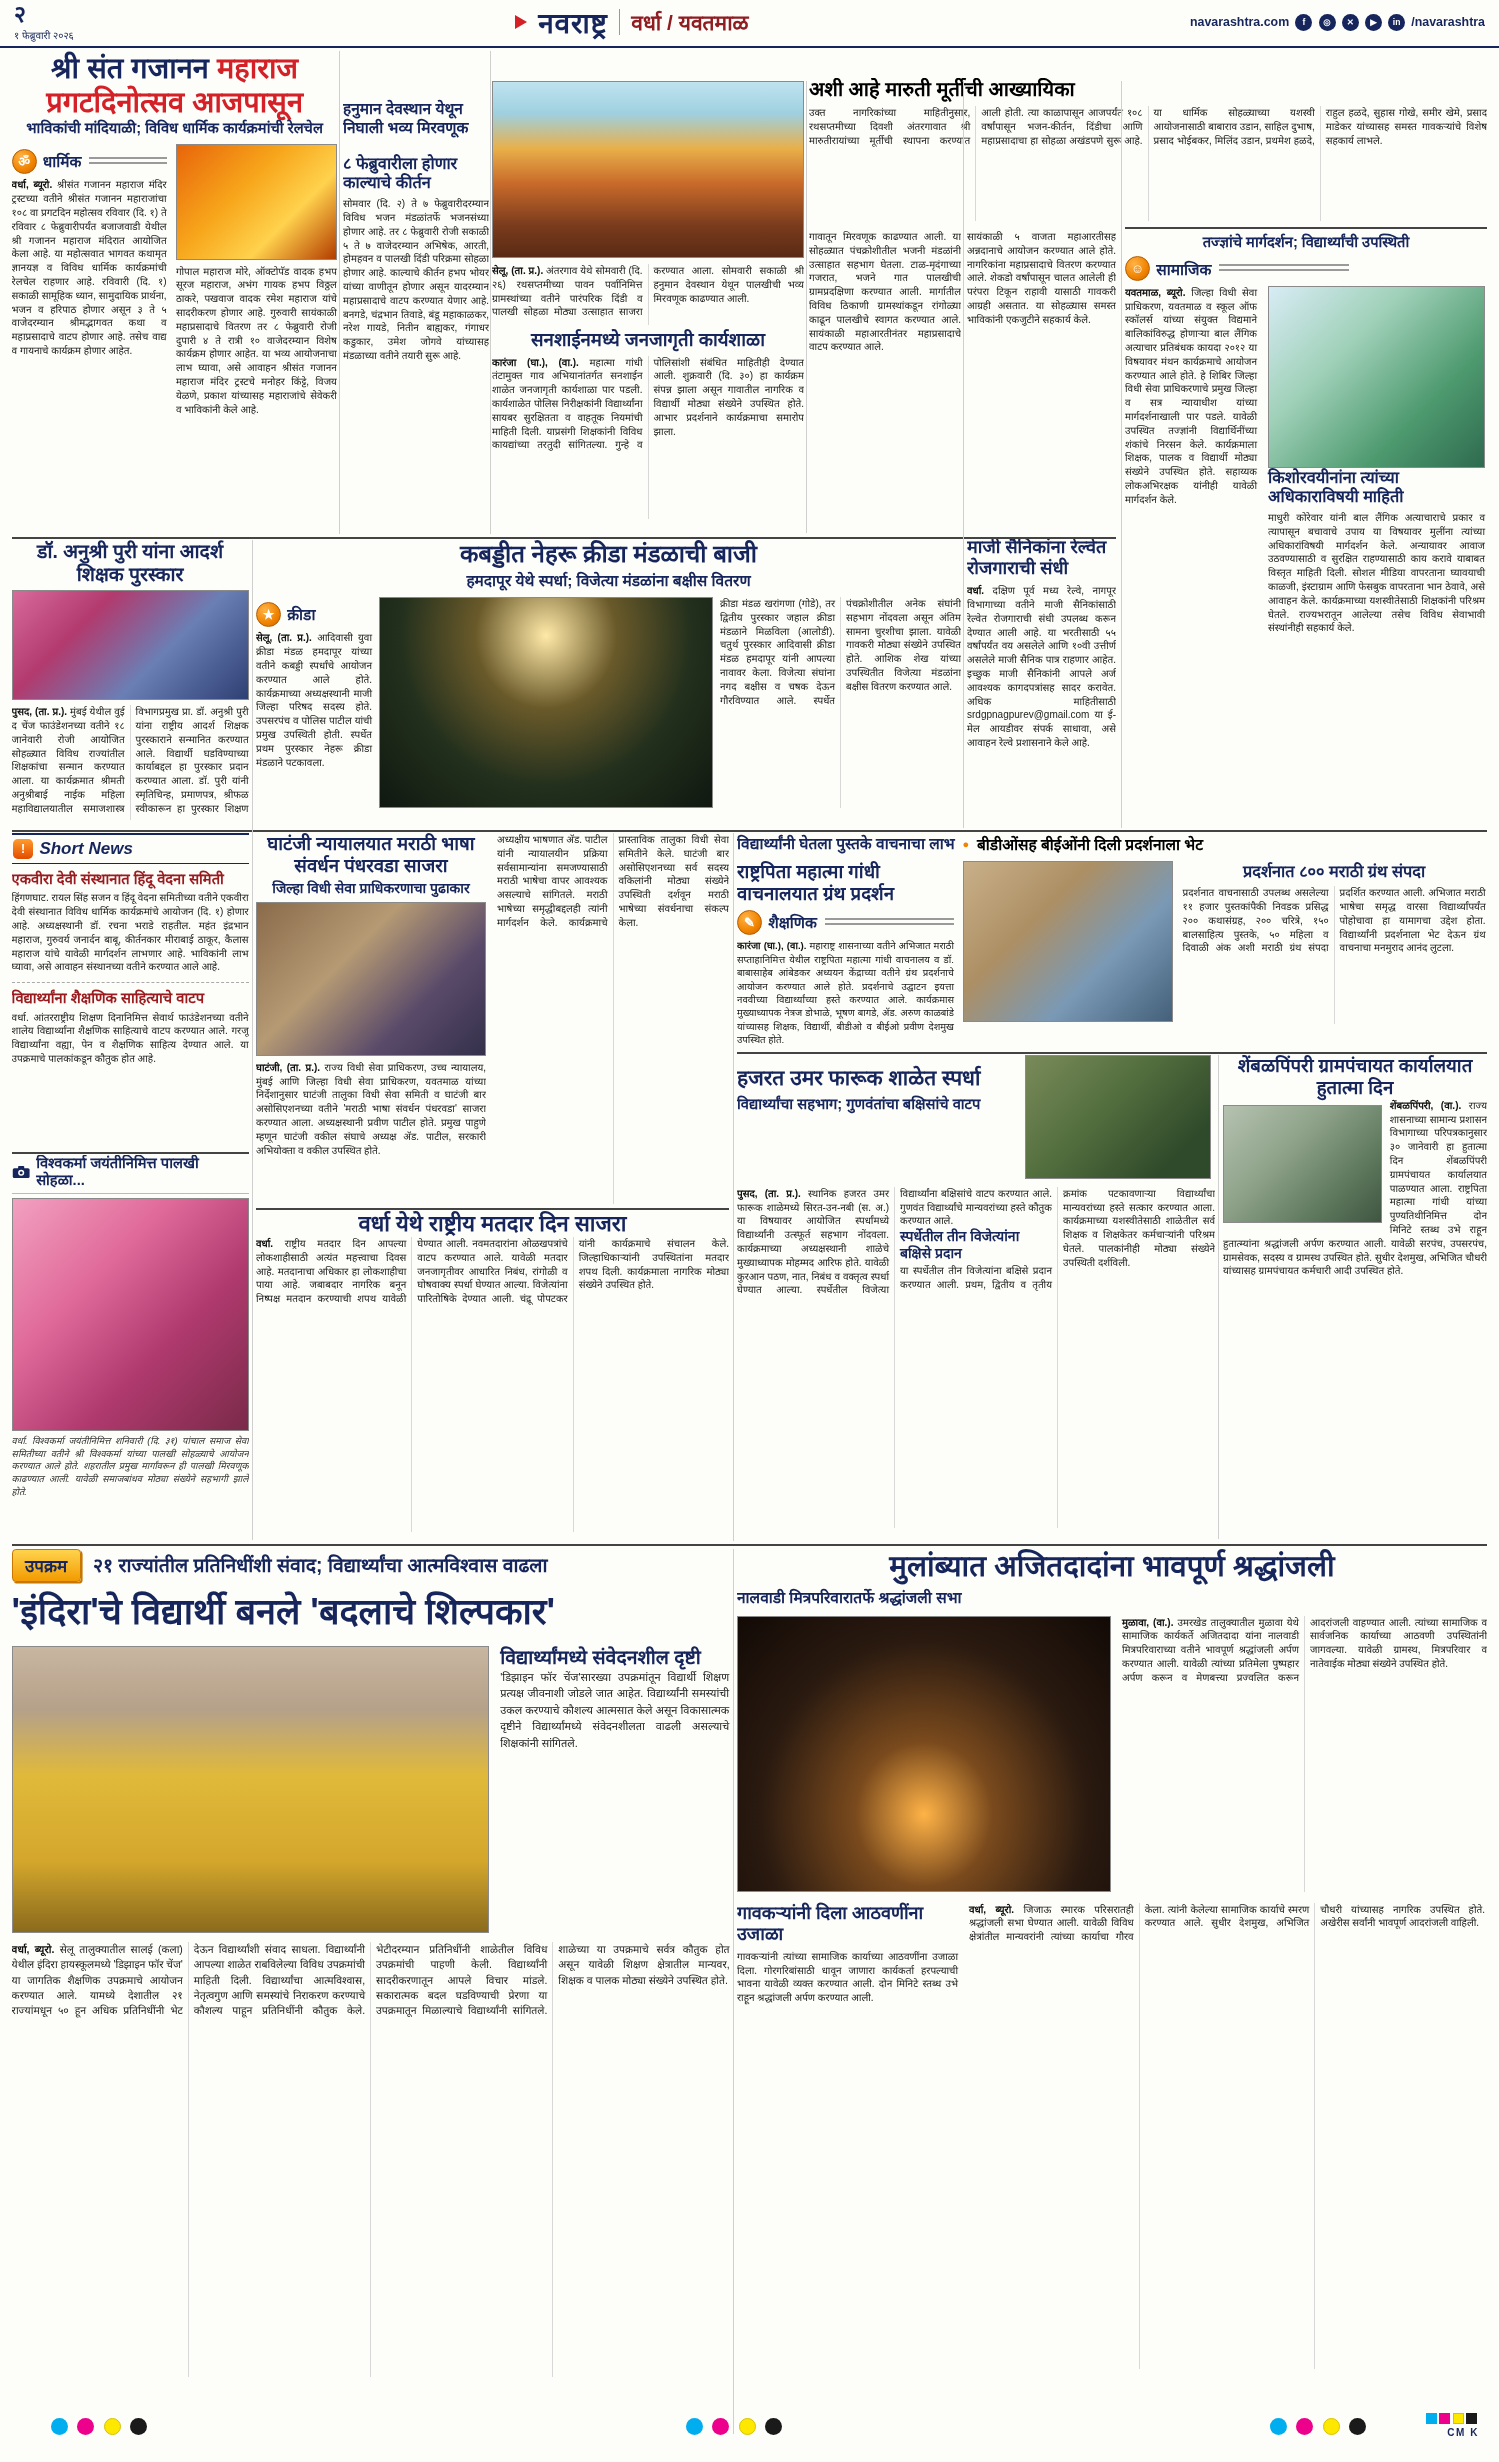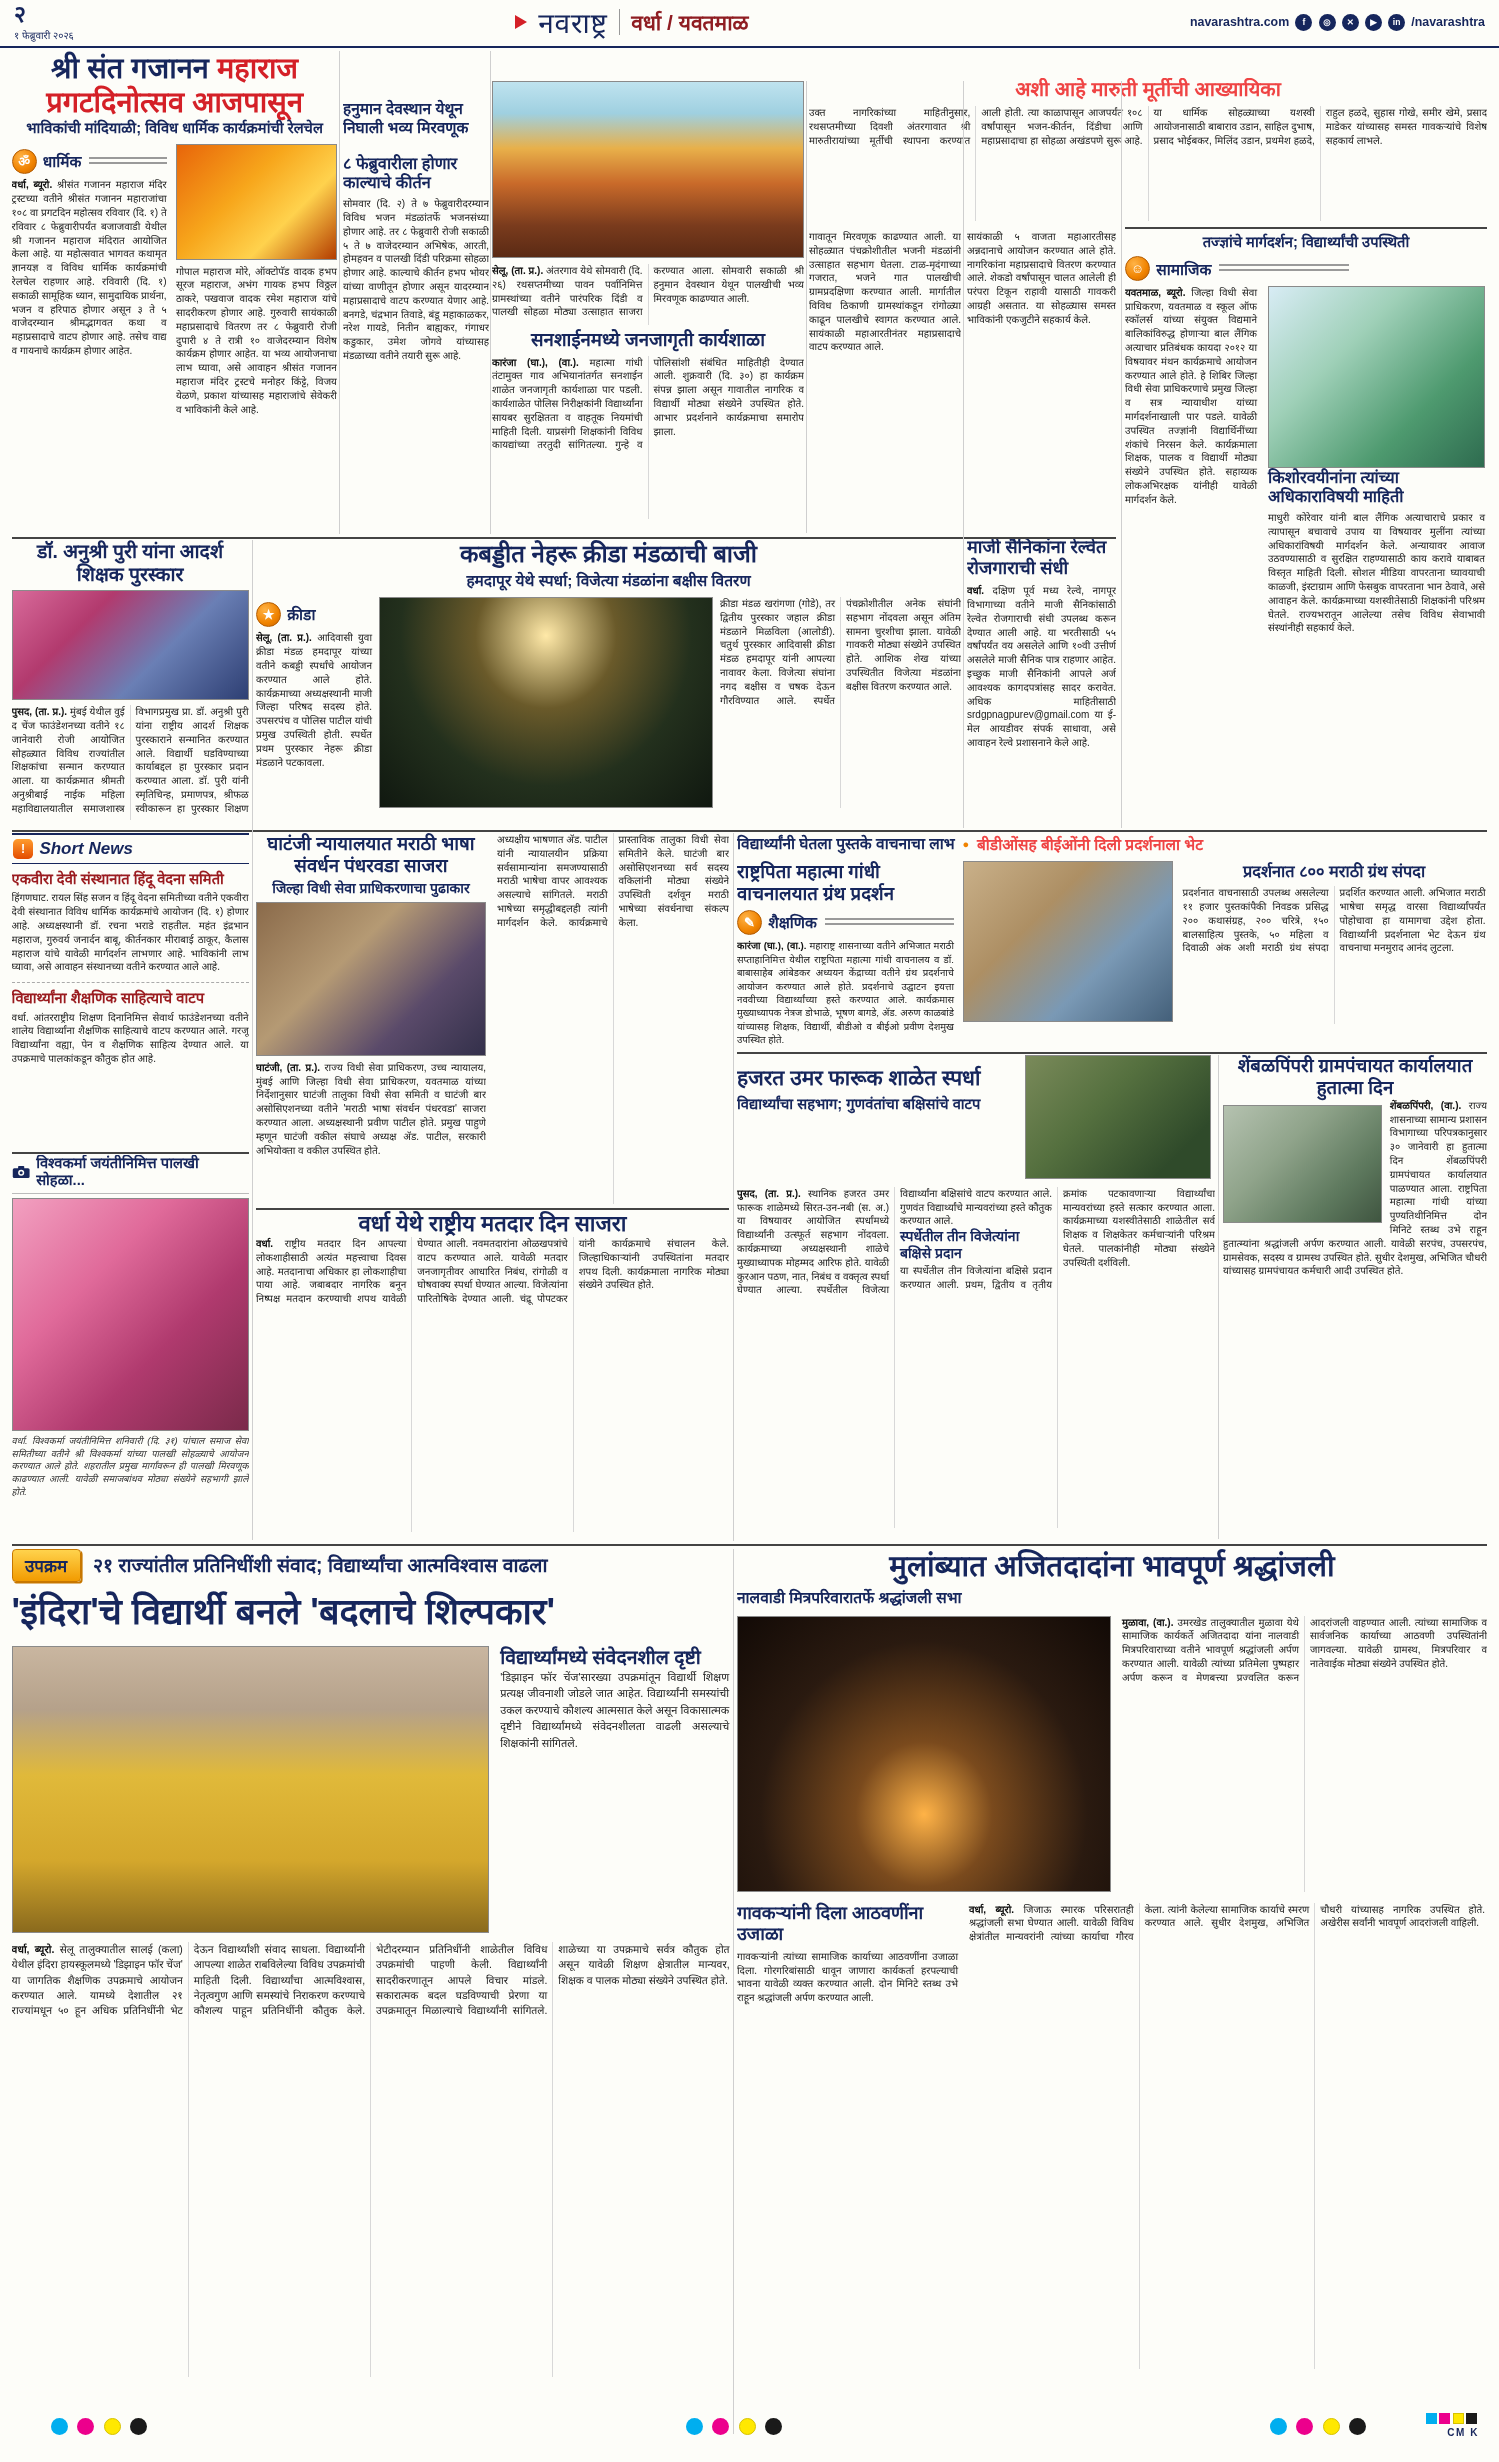--- a/index.html
+++ b/index.html
@@ -19,35 +19,35 @@
   .masthead {
     display:flex; align-items:center; justify-content:space-between;
     padding: 3.1px 14px 4.7px 14px;
     border-bottom: 2.3px solid #16265c;
     background:#fdfdf9;
   }
   .pagenum { font-size:23px; font-weight:bold; color:#16265c; line-height:1; }
   .pagedate { font-size:10px; color:#16265c; margin-top:1.6px; }
   .mast-center { display:flex; align-items:center; gap:11px; }
   .logo-mark { width:0; height:0; border-left:12.4px solid #d42027; border-top:7.8px solid transparent; border-bottom:7.8px solid transparent; }
-  .mast-logo { font-size:28px; font-weight:normal; color:#16265c; letter-spacing:0.8px; }
+  .mast-logo { font-size:28px; font-weight:bold; color:#16265c; letter-spacing:0.8px; }
   .mast-div { width:1.6px; height:26px; background:#999; }
   .mast-edition { font-size:21px; font-weight:bold; color:#8f1d22; }
   .mast-right { display:flex; align-items:center; gap:6.2px; font-size:12.4px; font-weight:bold; color:#16265c; }
   .sic { width:17px; height:17px; border-radius:50%; background:#16265c; color:#fff; font-size:8.5px; font-weight:bold;
          display:inline-flex; align-items:center; justify-content:center; }
 
   
   .hr { background:#444; height:1.6px; }
   .vr { background:#cfcfcf; width:0.8px; }
 
   
   .hl { font-weight:bold; color:#16265c; line-height:1.18; }
   .red { color:#d42027; }
-  .maroon { color:#ef4444;text-align:center; }
+  .maroon { color:#000000; }
   .center { text-align:center; }
   .sub { font-weight:bold; color:#16265c; line-height:1.25; }
   .body { font-size:10px; line-height:1.38; text-align:justify; color:#202020; }
   .body b { color:#111; }
   .cols-2 { column-count:2; column-gap:11px; column-rule:0.8px solid #d8d8d8; }
   .cols-3 { column-count:3; column-gap:11px; column-rule:0.8px solid #d8d8d8; }
   .cols-4 { column-count:4; column-gap:11px; column-rule:0.8px solid #d8d8d8; }
   .mt4{margin-top:3.1px}.mt6{margin-top:4.7px}.mt8{margin-top:0}.mt10{margin-top:7.8px}.mt12{margin-top:9.3px}
 
   

